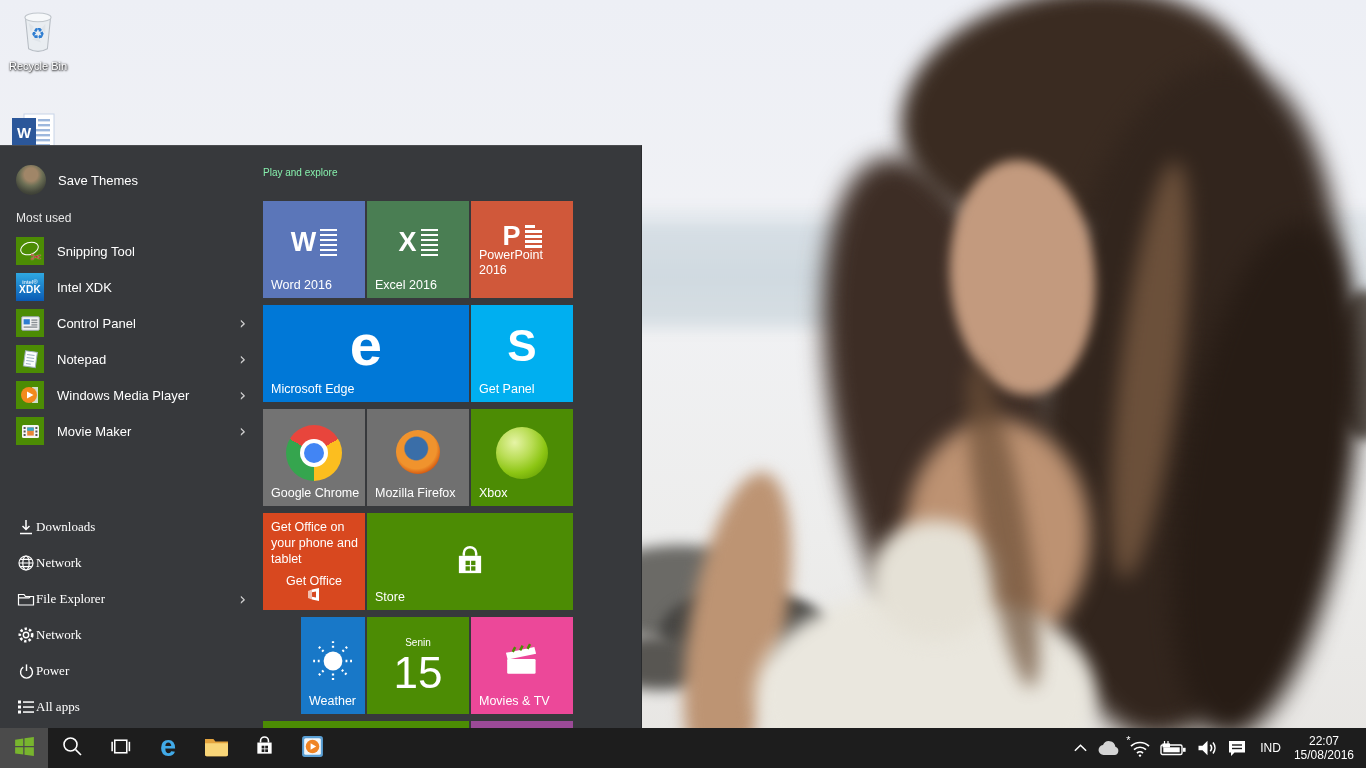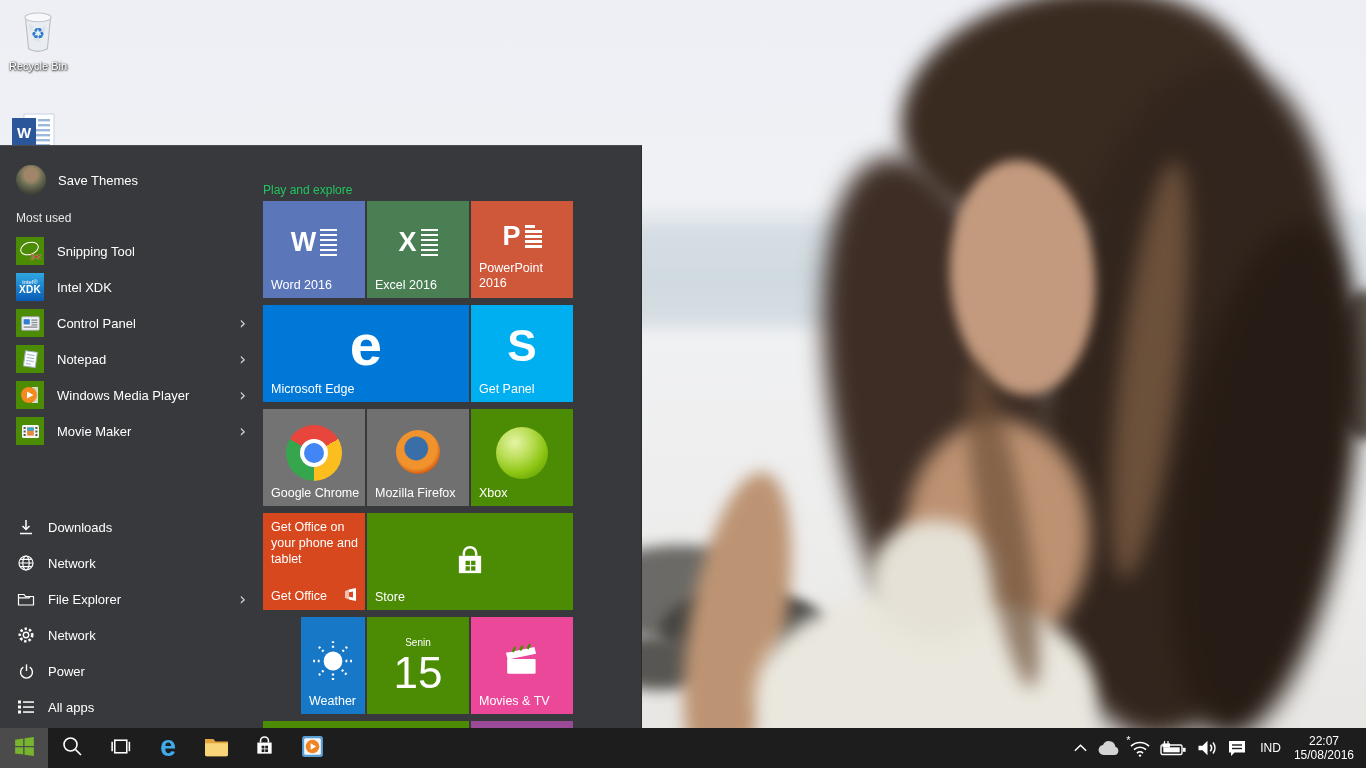--- a/index.html
+++ b/index.html
@@ -44,31 +44,31 @@
   .group-header{margin-top:10px;height:20px;line-height:20px;font-size:12px;color:#e8e8e8;}
   .mu-list{margin-top:5px;}
   .app-row{position:relative;height:36px;display:flex;align-items:center;width:232px;cursor:pointer;}
   .app-tile{width:28px;height:28px;flex:0 0 28px;display:flex;align-items:center;justify-content:center;position:relative;}
   .app-tile.green{background:#4c8c04;}
   .app-label{margin-left:13px;font-size:13px;white-space:nowrap;}
   .chev{position:absolute;right:2px;color:#cfcfcf;font-size:17px;line-height:1;font-family:"DejaVu Sans",sans-serif;}
   .sys-list{margin-top:60px;}
   .sys-row{position:relative;height:36px;display:flex;align-items:center;width:232px;cursor:pointer;}
   .sys-ic{width:20px;flex:0 0 20px;display:flex;justify-content:center;}
-  .sys-label{margin-left:12px;font-size:13px;}
+  .sys-label{font-size:13px;font-family:Liberation Serif, serif;}
 
   
   .snip-ell{position:absolute;width:17px;height:11px;border:1.6px solid #fff;border-radius:50%;transform:rotate(-18deg);left:4px;top:5px;}
   .snip-sc{position:absolute;right:2px;bottom:0;font-size:14px;color:#b8332a;text-shadow:0 0 1px #fff;}
   .xdk{width:28px;height:28px;background:linear-gradient(180deg,#2fa8e1,#0a5bb5);display:flex;flex-direction:column;
        align-items:center;justify-content:center;color:#fff;line-height:1;}
   .xdk .i1{font-size:6px;}.xdk .i2{font-size:10px;font-weight:bold;letter-spacing:.3px;}
 
   
-  .tiles-header{position:absolute;left:263px;top:34px;height:20px;line-height:20px;font-size:12px;color:#22c55e;}
+  .tiles-header{position:absolute;left:263px;top:17px;height:20px;line-height:20px;font-size:10px;color:#86efac;}
   .tile-grid{position:absolute;left:263px;top:55px;display:grid;grid-template-columns:repeat(3,102px);
              grid-auto-rows:97px;gap:7px 2px;}
   .tile{position:relative;color:#fff;cursor:pointer;overflow:hidden;}
   .tile-label{position:absolute;left:8px;bottom:5px;font-size:12.5px;line-height:15px;max-width:90%;}
   .tile-center{position:absolute;inset:0;display:flex;align-items:center;justify-content:center;}
   .wide{grid-column:span 2;}
   .doclet{display:flex;align-items:center;gap:4px;margin-bottom:14px;}
   .doclet .lt{font-size:27px;font-weight:bold;color:#fff;line-height:1;}
   .bars{display:flex;flex-direction:column;gap:2.4px;}
   .bars i{display:block;width:17px;height:2.6px;background:#fff;}
@@ -76,21 +76,21 @@
   .skype-s{font-size:44px;font-weight:bold;line-height:1;margin-bottom:16px;}
   .chrome-logo{width:56px;height:56px;border-radius:50%;position:relative;margin-bottom:10px;
     background:conic-gradient(from -60deg,#e8453c 0 120deg,#fcbe1f 0 240deg,#35a54e 0 360deg);}
   .chrome-logo::before{content:"";position:absolute;left:50%;top:50%;width:28px;height:28px;margin:-14px 0 0 -14px;border-radius:50%;background:#fff;}
   .chrome-logo::after{content:"";position:absolute;left:50%;top:50%;width:20px;height:20px;margin:-10px 0 0 -10px;border-radius:50%;background:#4285f4;}
   .ff-logo{width:44px;height:44px;border-radius:50%;margin-bottom:12px;
     background:radial-gradient(circle at 46% 42%,#3a6ea8 0 32%,#f0932d 36% 58%,#d4560e 75%,#b93e08 100%);}
   .xbox-ball{width:52px;height:52px;border-radius:50%;margin-bottom:10px;
     background:radial-gradient(circle at 36% 30%,#e6f4a6,#b9dd55 35%,#8cc513 62%,#649e04 88%,#578f03);}
   .go-body{position:absolute;left:8px;top:6px;font-size:12.5px;line-height:16px;width:88px;}
-  .go-footer{position:absolute;left:8px;right:8px;bottom:6px;display:flex;align-items:center;justify-content:space-between;font-size:12.5px;}
+  .go-footer{position:absolute;left:8px;right:8px;bottom:6px;display:flex;align-items:center;justify-content:space-between;font-size:12.5px;flex-direction:column;}
   .cal-day{position:absolute;top:20px;width:100%;text-align:center;font-size:10px;}
   .cal-num{position:absolute;top:32px;width:100%;text-align:center;font-size:44px;font-weight:300;line-height:1.1;}
 
   
   .taskbar{position:absolute;left:0;bottom:0;width:100%;height:40px;background:#1d1d1d;z-index:20;display:flex;align-items:stretch;}
   .tb-btn{width:48px;display:flex;align-items:center;justify-content:center;cursor:pointer;flex:0 0 48px;}
   .tb-btn.active{background:#4b4b4b;}
   .tray{margin-left:auto;display:flex;align-items:center;gap:9px;padding-right:10px;color:#fff;}
   .tray-ic{display:flex;align-items:center;justify-content:center;cursor:pointer;position:relative;}
   .wifi-star{position:absolute;left:-3px;top:-5px;font-size:11px;color:#fff;}
@@ -348,21 +348,21 @@
               <span class="lt">P</span>
               <span class="bars">
                 <i style="width:10px;"></i>
                 <i></i>
                 <i></i>
                 <i></i>
                 <i></i>
               </span>
             </div>
         </div>
-        <span class="tile-label" style="bottom:7px;">PowerPoint 2016</span>
+        <span class="tile-label" style="bottom:20px;">PowerPoint 2016</span>
       </div>
 
       <div class="tile wide" style="background: rgb(0, 120, 215);">
         <div class="tile-center">
             <span class="edge-e">e</span>
           </div>
         <span class="tile-label">Microsoft Edge</span>
       </div>
 
       <div class="tile" style="background: rgb(0, 175, 240);">

